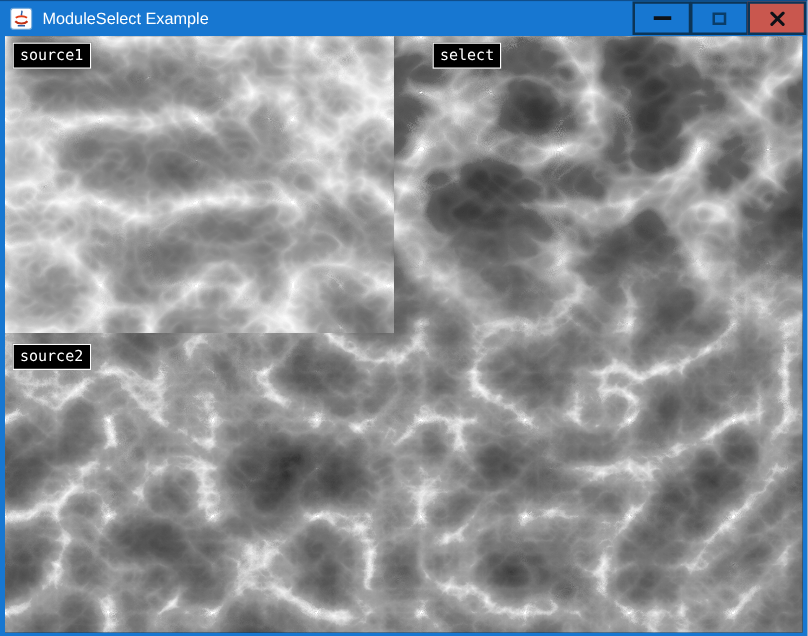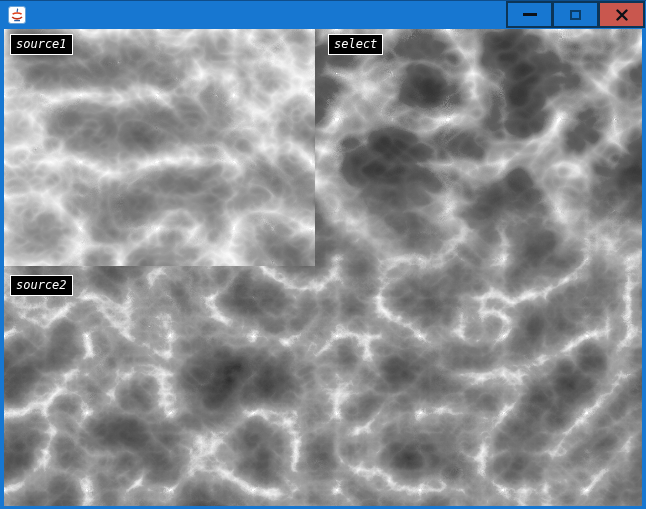--- a/index.html
+++ b/index.html
@@ -64,52 +64,52 @@
     background: transparent;
   }
   .glyph-close svg { display: block; }
 
   
   .content {
     position: absolute;
     left: 4px; top: 28px;
     width: 638px; height: 477px;
     background: #000000;
-    font-style: italic;
   }
   .content > svg.noise { position: absolute; left: 0; top: 0; }
 
   .overlay-label {
     position: absolute;
     background: #000000;
     border: 1px solid #ffffff;
     color: #ffffff;
     font-family: "DejaVu Sans Mono", monospace;
     font-size: 12px;
     line-height: 14px;
     padding: 2px 5px 3px 5px;
     white-space: nowrap;
   }
   .lbl-source1 { left: 6px;  top: 5px;   }
-  .lbl-select  { left: 324px; top: 5px;  }
+  .lbl-select  { left: 342px; top: 5px;  }
   .lbl-source2 { left: 6px;  top: 246px; text-align: center; }
 </style>
 </head>
 <body>
 
 <div class="window">
 
   <div class="titlebar">
     <svg class="app-icon" viewBox="0 0 18 18">
       <rect x="0.5" y="0.5" width="17" height="17" rx="2.5" fill="#ffffff" stroke="#6ba3d6"></rect>
       <path d="M9.2 2.6 C10.8 3.9 7.9 4.9 9.6 6.4" stroke="#2a5fa5" stroke-width="1.2" fill="none"></path>
       <path d="M4.6 8.2 C7 6.6 11.4 6.6 13.6 8.2" stroke="#e0401a" stroke-width="1.6" fill="none"></path>
       <path d="M4.2 11 C6.4 13.4 11.8 13.4 14 11" stroke="#c23318" stroke-width="1.7" fill="none"></path>
       <path d="M6.2 14.6 L12 14.6" stroke="#2a5fa5" stroke-width="1.3" fill="none"></path>
     </svg>
+    <span class="window-title">ModuleSelect Example</span>
 
     <div class="controls">
       <button class="ctl-btn">
         <span class="glyph-min"></span>
       </button>
       <button class="ctl-btn">
         <span class="glyph-max"></span>
       </button>
       <button class="ctl-btn close">
         <span class="glyph-close">

